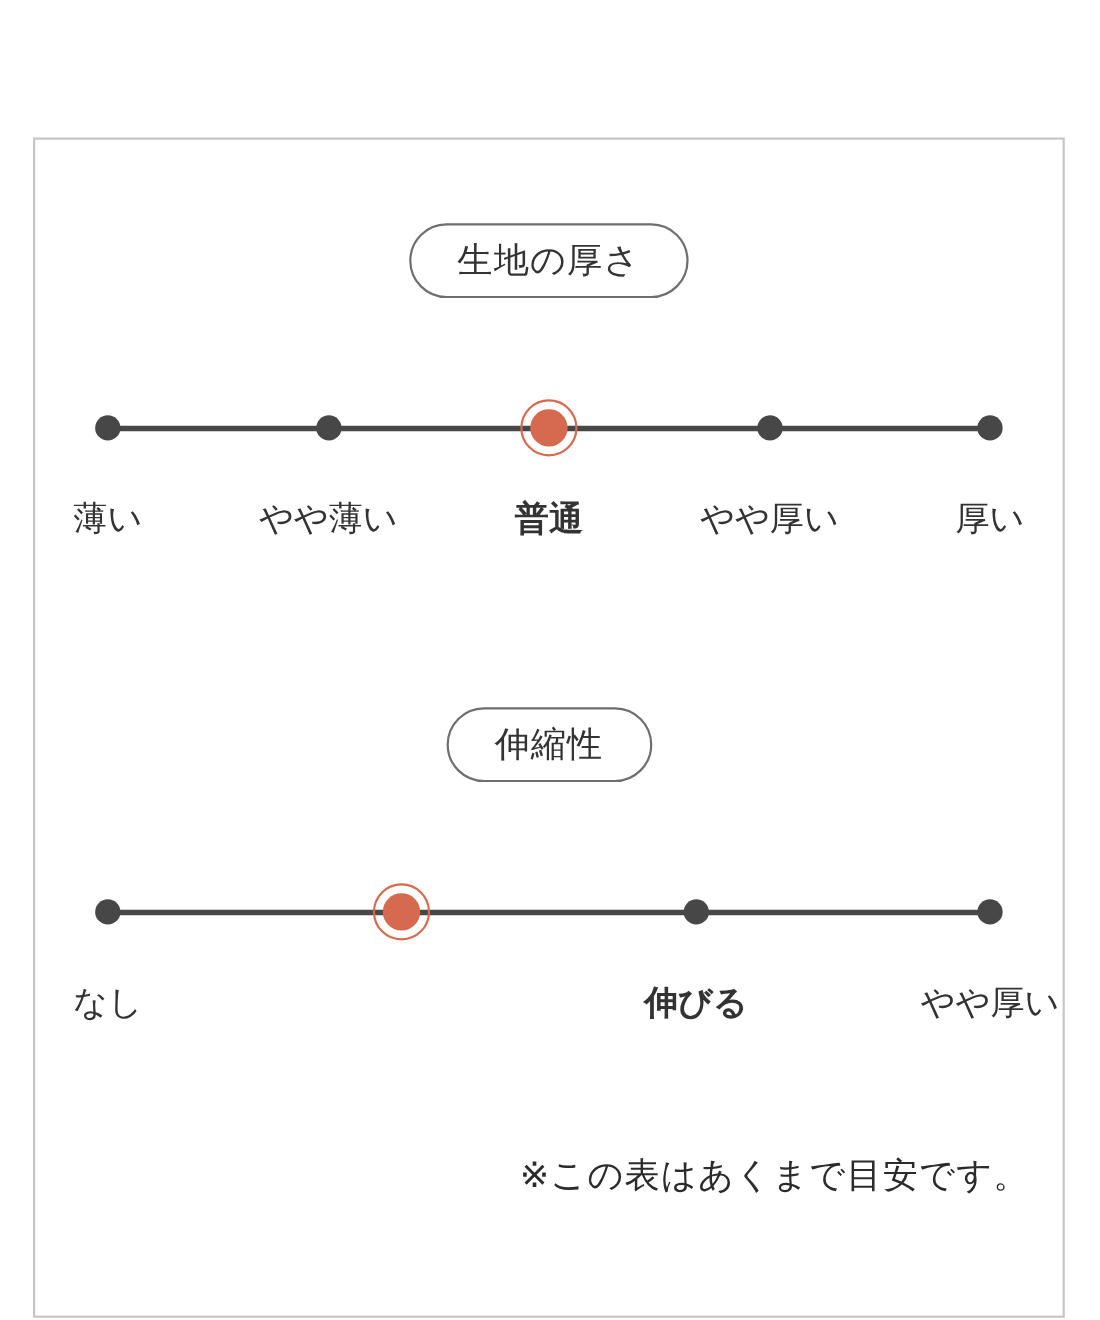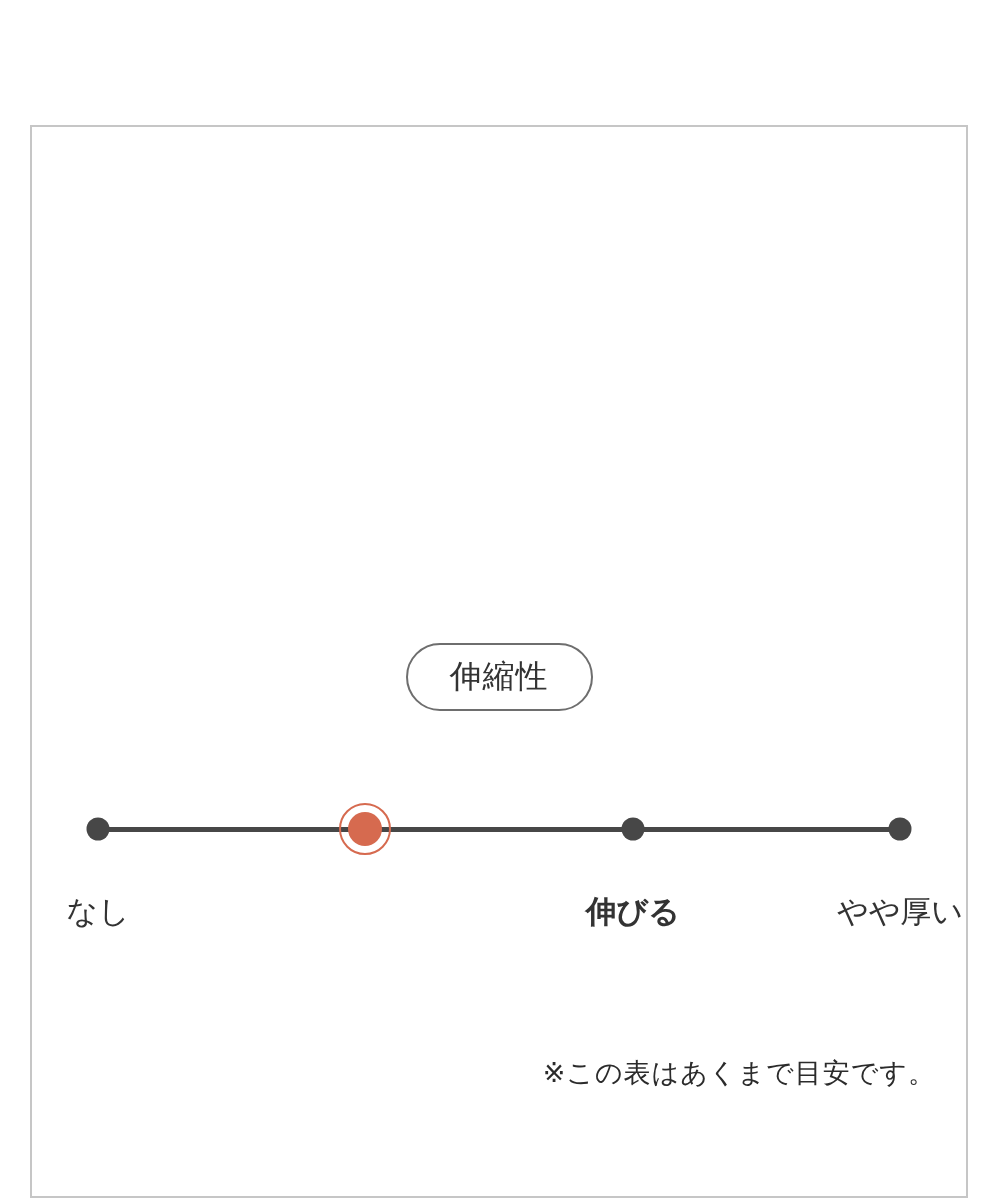--- a/index.html
+++ b/index.html
@@ -84,30 +84,50 @@
     white-space: nowrap;
     font-size: 31px;
     color: #333333;
   }
   .label.selected { font-weight: bold; }
 
   .note {
     position: absolute;
     right: 30px;
     bottom: 105px;
-    font-size: 27px;
+    font-size: 32px;
     color: #2b2b2b;
     letter-spacing: 1px;
   }
 </style>
 </head>
 <body>
 
 <div class="frame">
 
+  <div class="section first">
+    <div class="pill-row">
+      <div class="pill">生地の厚さ</div>
+    </div>
+    <div class="track">
+      <div class="scale-line"></div>
+    <span class="dot" style="left: 0%;"></span>
+        <span class="dot" style="left: 25%;"></span>
+        <span class="dot selected" style="left: 50%;"></span>
+        <span class="dot" style="left: 75%;"></span>
+        <span class="dot" style="left: 100%;"></span>
+      </div>
+    <div class="labels">
+        <span class="label" style="left: 0%;">薄い</span>
+        <span class="label" style="left: 25%;">やや薄い</span>
+        <span class="label selected" style="left: 50%;">普通</span>
+        <span class="label" style="left: 75%;">やや厚い</span>
+        <span class="label" style="left: 100%;">厚い</span>
+      </div>
+  </div>
 
   <div class="section second">
     <div class="pill-row">
       <div class="pill">伸縮性</div>
     </div>
     <div class="track">
       <div class="scale-line"></div>
     <span class="dot" style="left: 0%;"></span>
         <span class="dot selected" style="left: 33.3333%;"></span>
         <span class="dot" style="left: 66.6667%;"></span>

